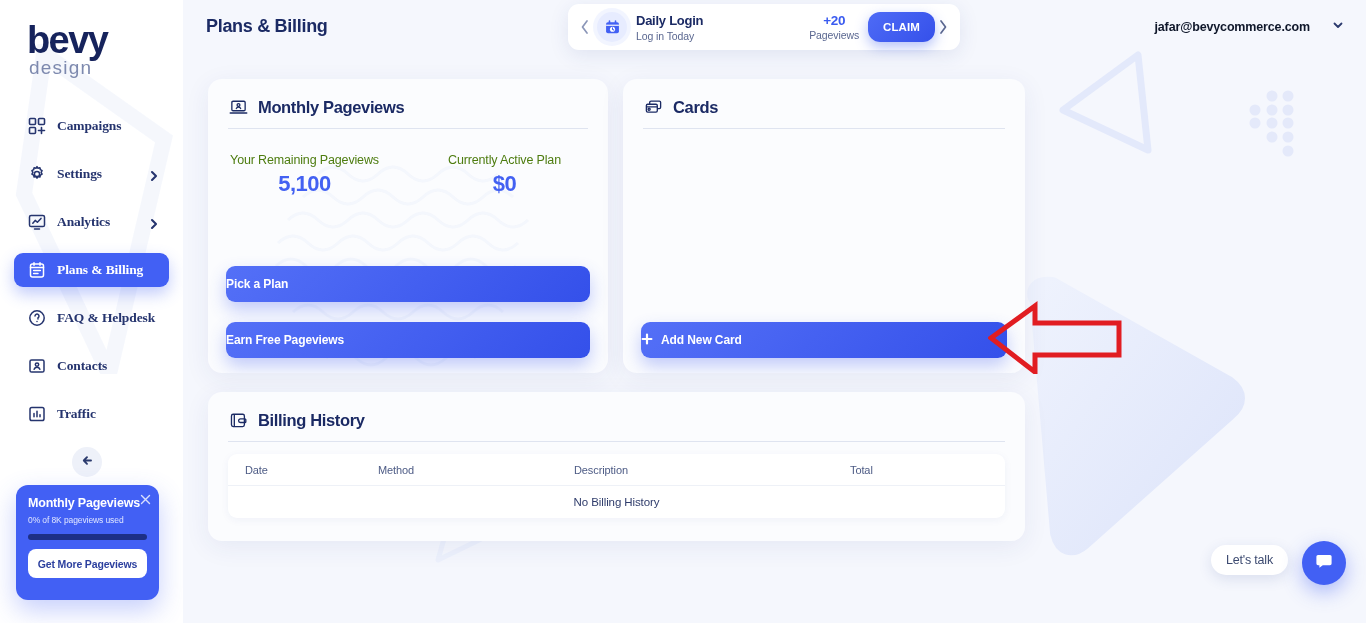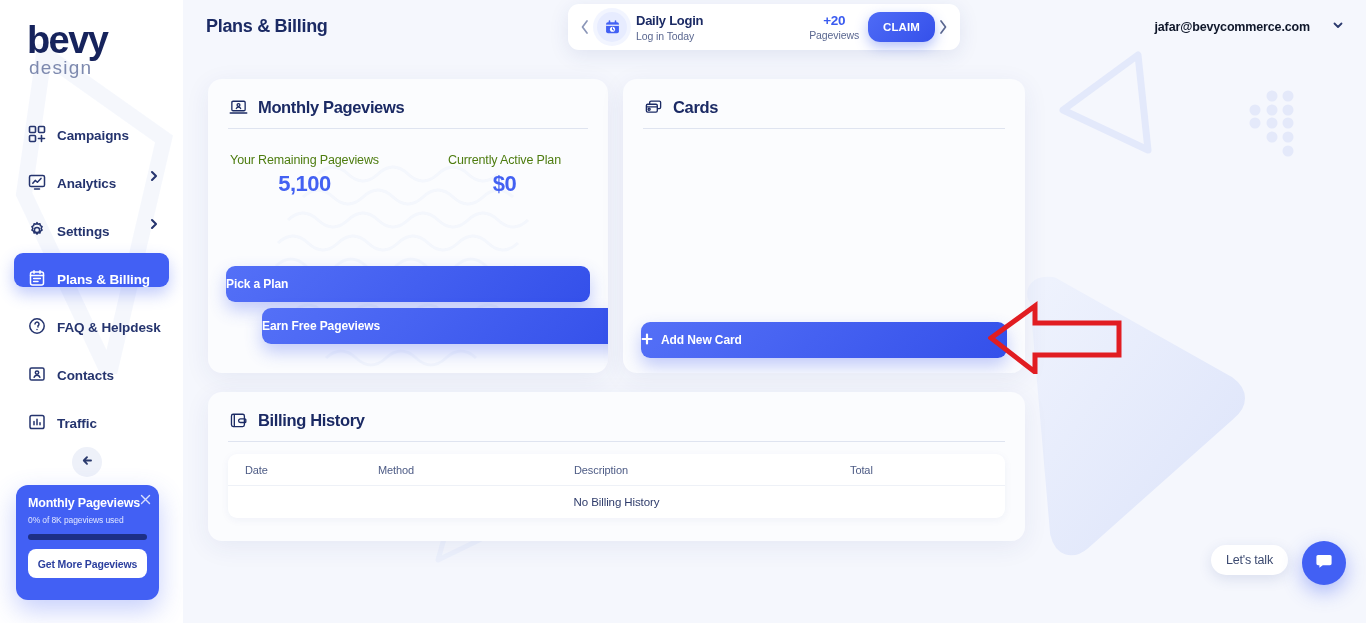--- a/index.html
+++ b/index.html
@@ -25,23 +25,23 @@
   .logo-bevy {
     font-size:38px; font-weight:800; letter-spacing:-1.6px;
     color:#16235c; line-height:.95;
   }
   .logo-design {
     font-size:19px; color:#7d89ae; letter-spacing:1.2px;
     margin-top:-1px; margin-left:2px; font-weight:400;
   }
   #nav { position:relative; margin-top:30px; }
   .nav-item {
-    position:relative; display:flex; align-items:flex-end;
+    position:relative; display:flex; align-items:center;
     height:34px; margin:0 14px 14px 14px; padding-left:13px;
-    border-radius:9px; cursor:pointer;
+    border-radius:9px; cursor:pointer;font-family:Liberation Serif, serif;
   }
   .nav-item .nv-ico {
     width:19px; height:19px; flex:0 0 19px; margin-right:11px;
     display:flex; align-items:center; justify-content:center;
   }
   .nav-item .nv-lbl {
     font-size:13.5px; font-weight:700; color:#25346e;
     letter-spacing:-.1px; white-space:nowrap;
   }
   .nav-item .nv-chev {
@@ -164,21 +164,21 @@
 
   .pbtn {
     position:absolute; left:18px; width:364px; height:36px;
     border-radius:9px; display:flex; align-items:center; justify-content:flex-start;
     gap:8px; cursor:pointer; color:#fff; font-size:12px; font-weight:800;
     letter-spacing:-.1px;
     background:linear-gradient(135deg,#5470f7,#3450ea);
     box-shadow:0 8px 17px rgba(60,90,240,.30);
   }
   #btn-pick { top:187px; }
-  #btn-earn { top:229px;margin-left:36px; }
+  #btn-earn { top:243px; }
   #btn-addcard { left:18px; top:243px; width:366px; }
 
   
   .tbl {
     position:absolute; left:20px; top:62px; width:777px;
     background:#ffffff; border-radius:9px;
     box-shadow:0 2px 9px rgba(40,60,140,.055);
     overflow:hidden;
   }
   .tbl-head { display:flex; height:31px; align-items:center; }
@@ -239,41 +239,41 @@
             <rect x="1.5" y="10.5" width="6" height="6" rx="1"></rect>
             <path d="M13.5 10.5v6M10.5 13.5h6" stroke-linecap="round"></path>
           </svg>
         </span>
         <span class="nv-lbl">Campaigns</span>
       </div>
 
       <div class="nav-item">
         <span class="nv-ico">
           <svg width="18" height="18" viewBox="0 0 18 18" fill="none" stroke="#25346e" stroke-width="1.5">
-            <rect x="1.5" y="2.5" width="15" height="11" rx="1.6"></rect>
-            <path d="M4.8 10.2l2.4-2.8 2.2 1.9 3.6-3.9" stroke-linecap="round" stroke-linejoin="round"></path>
-            <path d="M6.5 16h5" stroke-linecap="round"></path>
-          </svg>
-        </span>
-        <span class="nv-lbl">Analytics</span>
+            <circle cx="9" cy="9" r="2.6"></circle>
+            <path d="M9 1.6l1 1.7 1.9-.5.5 1.9 1.7 1-1 1.7 1 1.7-1.7 1-.5 1.9-1.9-.5-1 1.7-1-1.7-1.9.5-.5-1.9-1.7-1 1-1.7-1-1.7 1.7-1 .5-1.9 1.9.5z" stroke-linejoin="round"></path>
+          </svg>
+        </span>
+        <span class="nv-lbl">Settings</span>
         <span class="nv-chev">
           <svg width="12" height="12" viewBox="0 0 12 12" fill="none" stroke="#25346e" stroke-width="2.1" stroke-linecap="round" stroke-linejoin="round">
               <path d="M4 2l4 4-4 4"></path>
             </svg>
         </span>
       </div>
 
       <div class="nav-item">
         <span class="nv-ico">
           <svg width="18" height="18" viewBox="0 0 18 18" fill="none" stroke="#25346e" stroke-width="1.5">
-            <circle cx="9" cy="9" r="2.6"></circle>
-            <path d="M9 1.6l1 1.7 1.9-.5.5 1.9 1.7 1-1 1.7 1 1.7-1.7 1-.5 1.9-1.9-.5-1 1.7-1-1.7-1.9.5-.5-1.9-1.7-1 1-1.7-1-1.7 1.7-1 .5-1.9 1.9.5z" stroke-linejoin="round"></path>
-          </svg>
-        </span>
-        <span class="nv-lbl">Settings</span>
+            <rect x="1.5" y="2.5" width="15" height="11" rx="1.6"></rect>
+            <path d="M4.8 10.2l2.4-2.8 2.2 1.9 3.6-3.9" stroke-linecap="round" stroke-linejoin="round"></path>
+            <path d="M6.5 16h5" stroke-linecap="round"></path>
+          </svg>
+        </span>
+        <span class="nv-lbl">Analytics</span>
         <span class="nv-chev">
           <svg width="12" height="12" viewBox="0 0 12 12" fill="none" stroke="#25346e" stroke-width="2.1" stroke-linecap="round" stroke-linejoin="round">
               <path d="M4 2l4 4-4 4"></path>
             </svg>
         </span>
       </div>
 
       <div class="nav-item active">
         <span class="nv-ico">
           <svg width="18" height="18" viewBox="0 0 18 18" fill="none" stroke="#ffffff" stroke-width="1.5">

